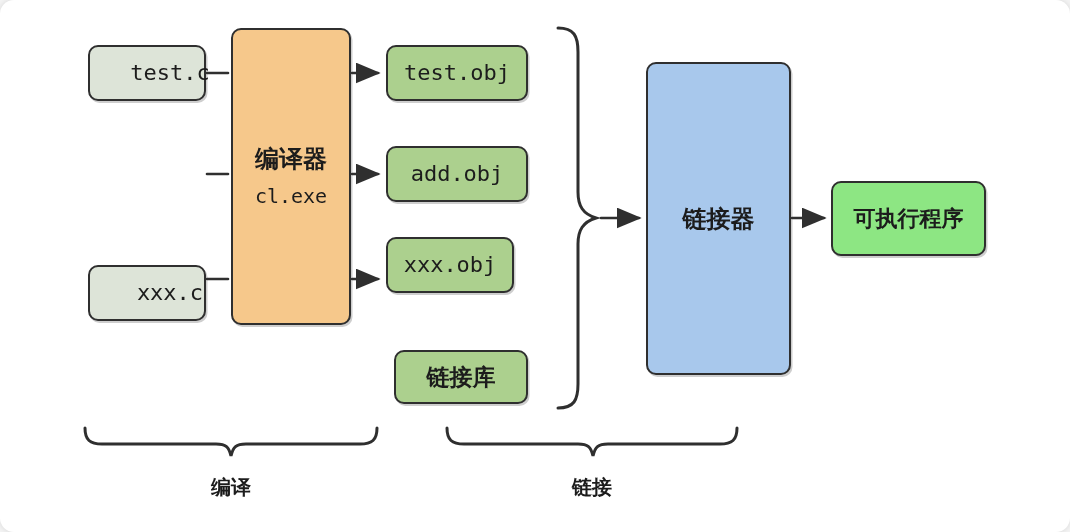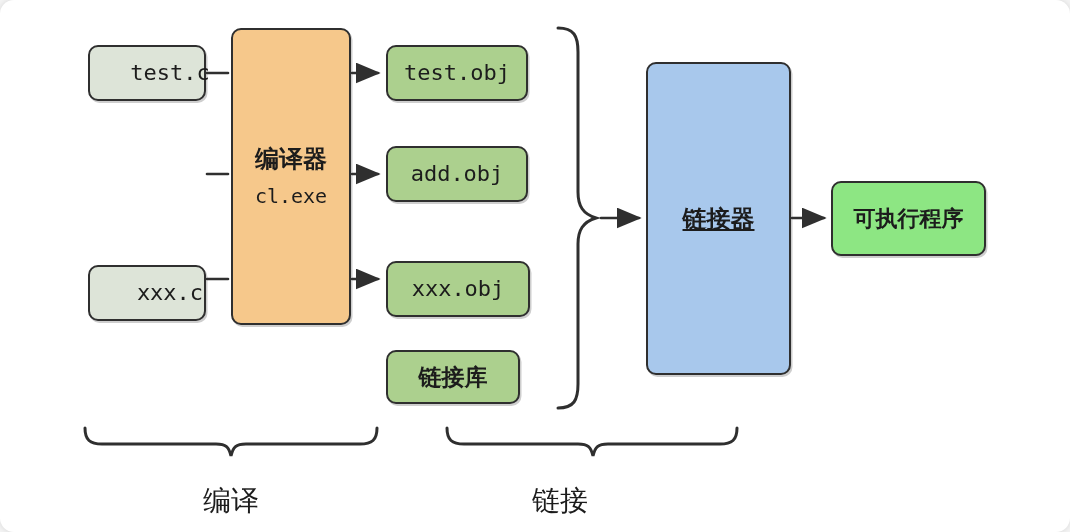--- a/index.html
+++ b/index.html
@@ -34,31 +34,30 @@
     box-sizing:border-box;
     text-align:center;
     line-height:1.25;
   }
   .file-label{font-family:"DejaVu Sans Mono",monospace;font-size:22px;}
   .cn-label{font-size:23px;font-weight:600;}
   .source{background:var(--source-fill);padding-left:46px;}
   .compiler{background:var(--compiler-fill);gap:8px;}
   .obj{background:var(--object-fill);}
   .library{background:var(--library-fill);}
-  .linker{background:var(--linker-fill);text-decoration:underline;}
+  .linker{background:var(--linker-fill);}
   .executable{background:var(--executable-fill);}
   .big-label{font-size:24px;font-weight:600;}
   .big-sub{font-family:"DejaVu Sans Mono",monospace;font-size:20px;margin-top:2px;}
   .exe-title{font-size:22px;font-weight:700;}
   .exe-sub{font-family:"DejaVu Sans Mono",monospace;font-size:22px;margin-top:2px;}
   .stage-label{
     position:absolute;
-    font-size:28px;font-weight:400;
+    font-size:20px;font-weight:700;
     transform:translateX(-50%);
-    margin-top:8px;
   }
 </style>
 </head>
 <body>
 
 <div class="canvas">
 
   <svg class="overlay" width="1070" height="532" viewBox="0 0 1070 532">
     <defs>
       <marker id="arrow" markerWidth="11" markerHeight="10" refX="8.5" refY="4" orient="auto">
@@ -91,32 +90,32 @@
     <span class="big-label">编译器</span>
     <span class="big-sub">cl.exe</span>
   </div>
 
   <div class="node obj" style="left:386px;top:45px;width:142px;height:56px">
     <span class="file-label">test.obj</span>
   </div>
   <div class="node obj" style="left:386px;top:146px;width:142px;height:56px">
     <span class="file-label">add.obj</span>
   </div>
-  <div class="node obj" style="left:386px;top:261px;width:144px;height:56px">
+  <div class="node obj" style="left:386px;top:237px;width:128px;height:56px">
     <span class="file-label">xxx.obj</span>
   </div>
 
-  <div class="node library" style="left:386px;top:350px;width:134px;height:54px">
+  <div class="node library" style="left:394px;top:350px;width:134px;height:54px">
     <span class="cn-label">链接库</span>
   </div>
 
   <div class="node linker" style="left:646px;top:62px;width:145px;height:313px">
     <span class="big-label">链接器</span>
   </div>
 
   <div class="node executable" style="left:831px;top:181px;width:155px;height:75px">
     <span class="exe-title">可执行程序</span>
   </div>
 
   <div class="stage-label" style="left:231px;top:474px">编译</div>
-  <div class="stage-label" style="left:560px;top:474px">链接</div>
+  <div class="stage-label" style="left:592px;top:474px">链接</div>
 
 </div>
 
 </body></html>

